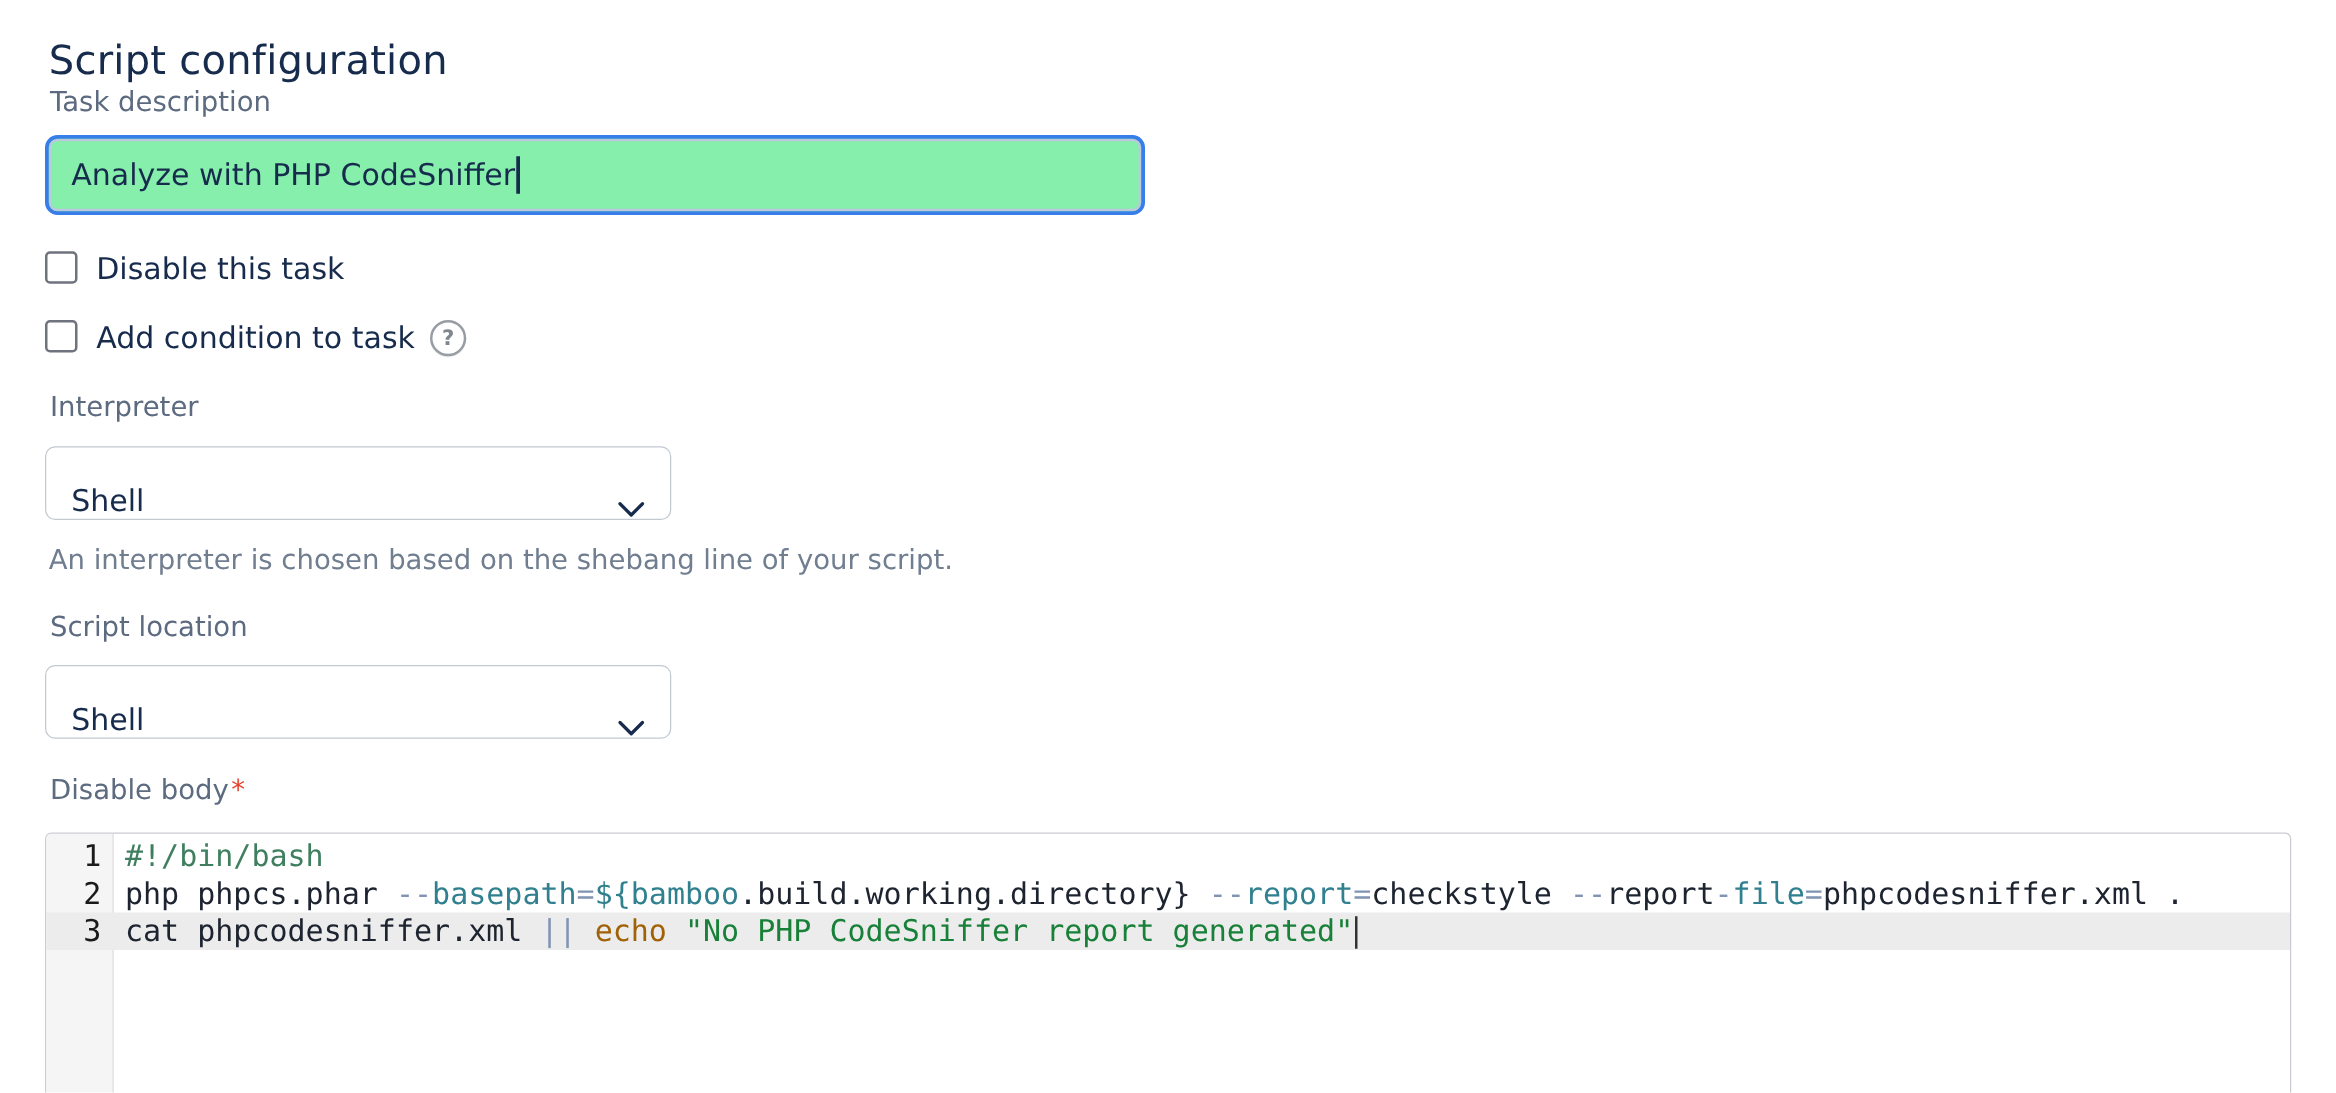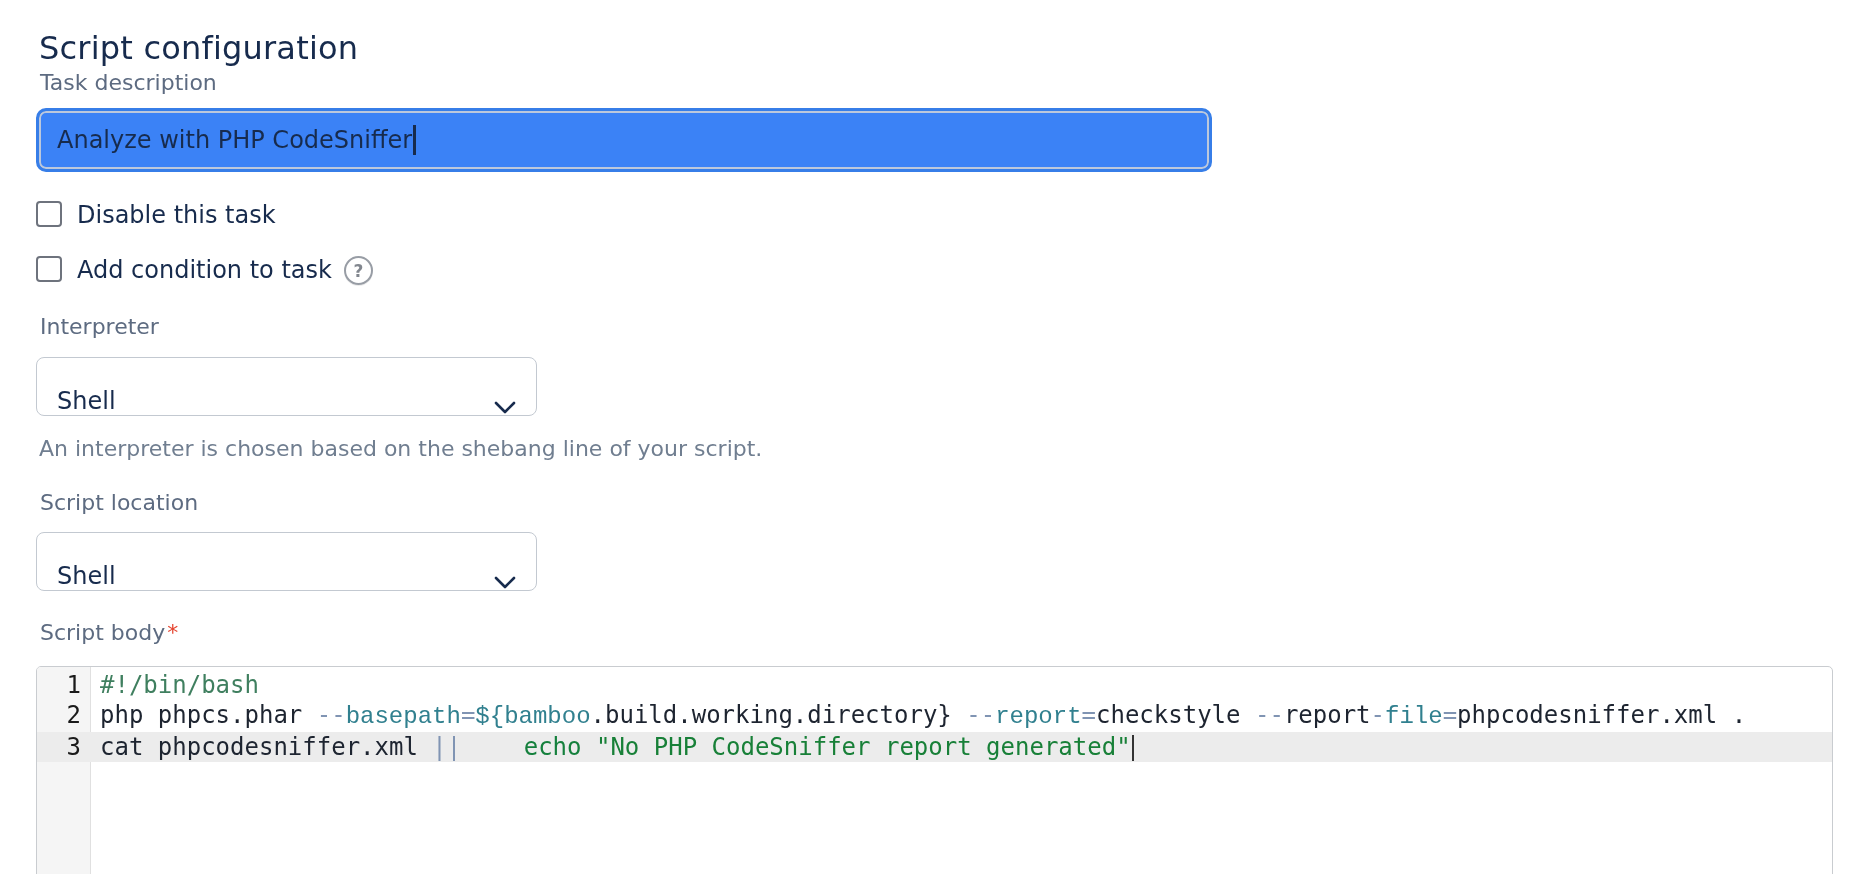--- a/index.html
+++ b/index.html
@@ -11,22 +11,22 @@
   }
   .page-title {
     position:absolute; top:8px; left:39px;
     font-size:32px; font-weight:400; color:#172b4d; letter-spacing:0.2px;
   }
   .field-label {
     position:absolute; left:40px; font-size:22px; color:#5d6b81;
   }
   .req { color:#e5432e; margin-left:2px; }
   .text-input {
-    position:absolute; top:108px; left:36px; width:1176px; height:64px;
-    border:3px solid #377ee8; border-radius:10px; background:#3b82f6;
+    position:absolute; top:108px; left:36px; width:880px; height:64px;
+    border:3px solid #377ee8; border-radius:10px; background:#86efac;
     box-shadow: inset 0 0 0 2px #bcc8dc;
     display:flex; align-items:center; padding:0 18px;
     font-size:24px; color:#172b4d; cursor:text;
   }
   .caret {
     display:inline-block; width:2.5px; height:30px; background:#172b4d;
     margin-left:1px; vertical-align:middle;
   }
   .check-row {
     position:absolute; left:36px; display:flex; align-items:flex-start;
@@ -63,22 +63,22 @@
     position:absolute; top:0; bottom:0; left:0; width:54px;
     background:#f5f5f5; border-right:1px solid #e0e0e0;
   }
   .code-lines { position:relative; padding-top:3px; }
   .line { display:flex; line-height:30px; }
   .line.active { background:#ececec; }
   .ln { width:54px; flex:none; text-align:right; padding-right:10px; color:#1a1a1a; }
   .code { padding-left:9px; white-space:pre; color:#1d2430; }
   .tok-plain   { color:#1d2430; }
   .tok-comment { color:#3f7f5f; }
-  .tok-def     { color:#31808f;font-family:Liberation Mono, monospace; }
-  .tok-builtin { color:#15803d;margin-left:48px; }
+  .tok-def     { color:#31808f; }
+  .tok-builtin { color:#a16207; }
   .tok-op      { color:#8094b3; }
   .tok-string  { color:#188038; }
   .code-caret {
     display:inline-block; width:2.5px; height:26px; background:#333;
     vertical-align:text-bottom; margin-left:1px;
   }
 </style>
 </head>
 <body>
 
@@ -120,21 +120,21 @@
 <div class="select-box" style="top:532px;">
   <span>Shell</span>
   <span class="chev">
     <svg width="22" height="14" viewBox="0 0 22 14">
         <polyline points="2,2 11,11 20,2" fill="none" stroke="#172b4d" stroke-width="2.6" stroke-linecap="round" stroke-linejoin="round"></polyline>
       </svg>
   </span>
 </div>
 
 <div class="field-label" style="top:620px;">
-  <span>Script body</span><span class="req">*</span>
+  <span>Disable body</span><span class="req">*</span>
 </div>
 
 <div class="editor">
   <div class="gutter-strip"></div>
   <div class="code-lines">
       <div class="line">
         <span class="ln">1</span>
         <span class="code"><span class="tok-comment">#!/bin/bash</span></span>
       </div>
       <div class="line">

